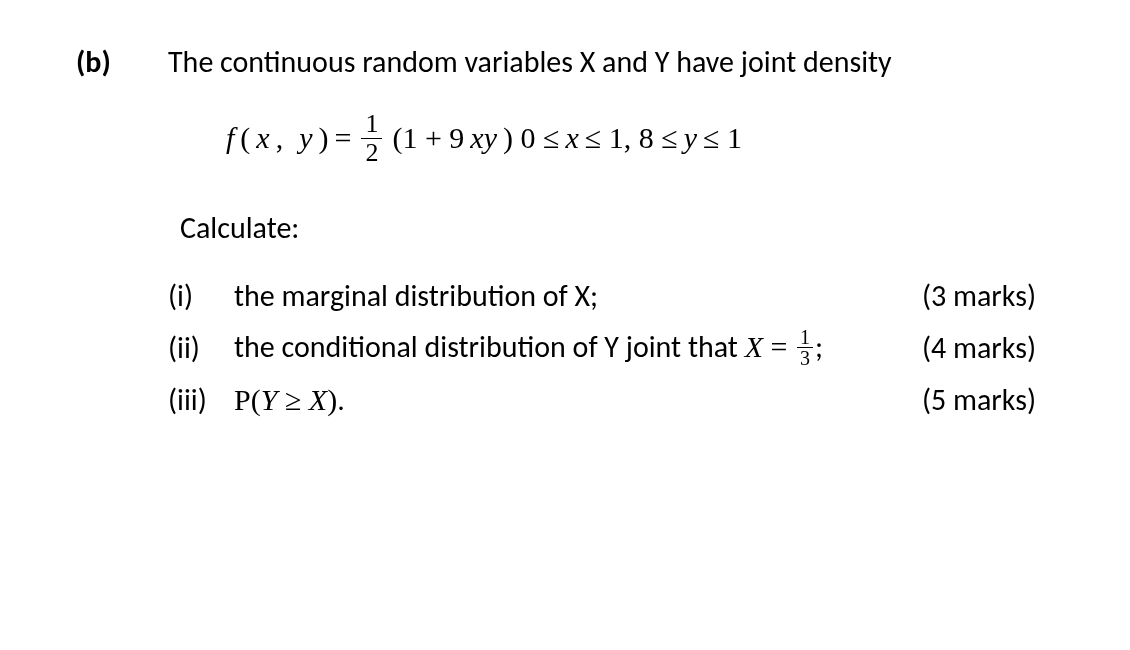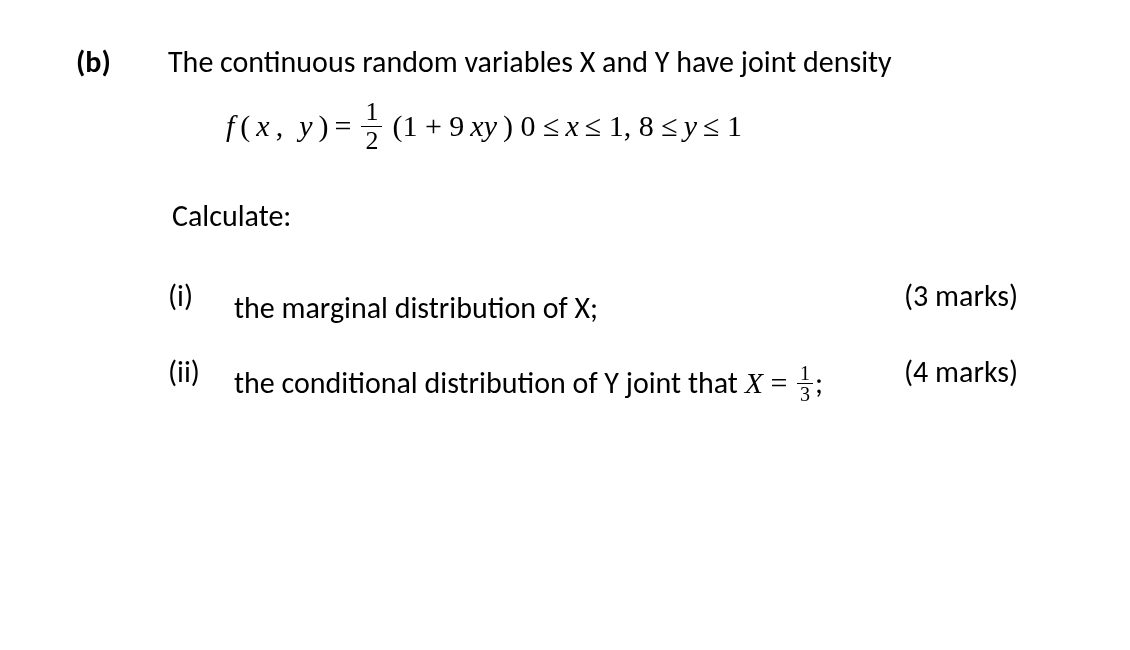--- a/index.html
+++ b/index.html
@@ -25,21 +25,21 @@
     font-size: 30px;
     font-weight: 600;
     line-height: 1.35;
   }
   .body-col {
     flex: 1 1 auto;
     font-size: 30px;
     line-height: 1.35;
   }
   .intro {
-    margin-bottom: 16px;
+    margin-bottom: 28px;
   }
   .formula-block {
     font-family: "Cambria Math", "STIXGeneral", "Times New Roman", serif;
     font-size: 30px;
     margin: 6px 0 42px 58px;
     display: flex;
     align-items: center;
     gap: 6px;
     font-style: italic;
   }
@@ -50,44 +50,43 @@
     align-items: center;
     vertical-align: middle;
     font-style: normal;
     font-size: 26px;
     line-height: 1.0;
     margin: 0 4px;
   }
   .frac .num { padding: 0 4px 1px 4px; }
   .frac .den { border-top: 1.5px solid #000; padding: 1px 4px 0 4px; }
   .calc {
-    margin: 0 0 28px 4px;
+    margin: 0 0 28px 12px;
     font-size: 30px;
   }
   .items {
     font-size: 30px;
   }
   .item-row {
     display: flex;
     align-items: center;
     margin-bottom: 10px;
   }
   .roman {
     width: 66px;
     flex: 0 0 66px;
   }
   .item-text {
     flex: 1 1 auto;
     font-family: "Calibri","Segoe UI","Arial",sans-serif;
-    margin-top: 24px;
   }
   .marks {
     width: 150px;
     flex: 0 0 150px;
-    text-align: left;
+    text-align: center;
     white-space: nowrap;
   }
   .mathinline {
     font-family: "Cambria Math","STIXGeneral","Times New Roman",serif;
     font-style: italic;
   }
   .mathinline .up { font-style: normal; }
   .frac-sm {
     display: inline-flex;
     flex-direction: column;
@@ -151,18 +150,25 @@
           <div class="roman">(ii)</div>
           <div class="item-text">
             <span>the conditional distribution of Y joint that </span><span class="mathinline"><span>X</span><span class="up"> = </span><span class="frac-sm">
                   <span class="num">1</span>
                   <span class="den">3</span>
                 </span></span><span>;</span>
           </div>
           <div class="marks">(4 marks)</div>
         </div>
 
+        <div class="item-row">
+          <div class="roman">(iii)</div>
+          <div class="item-text">
+            <span class="mathinline"><span class="up">P(</span>Y <span class="up">≥</span> X<span class="up">).</span></span>
+          </div>
+          <div class="marks">(5 marks)</div>
+        </div>
 
       </div>
 
     </div>
   </div>
 </div>
 
 </body></html>

